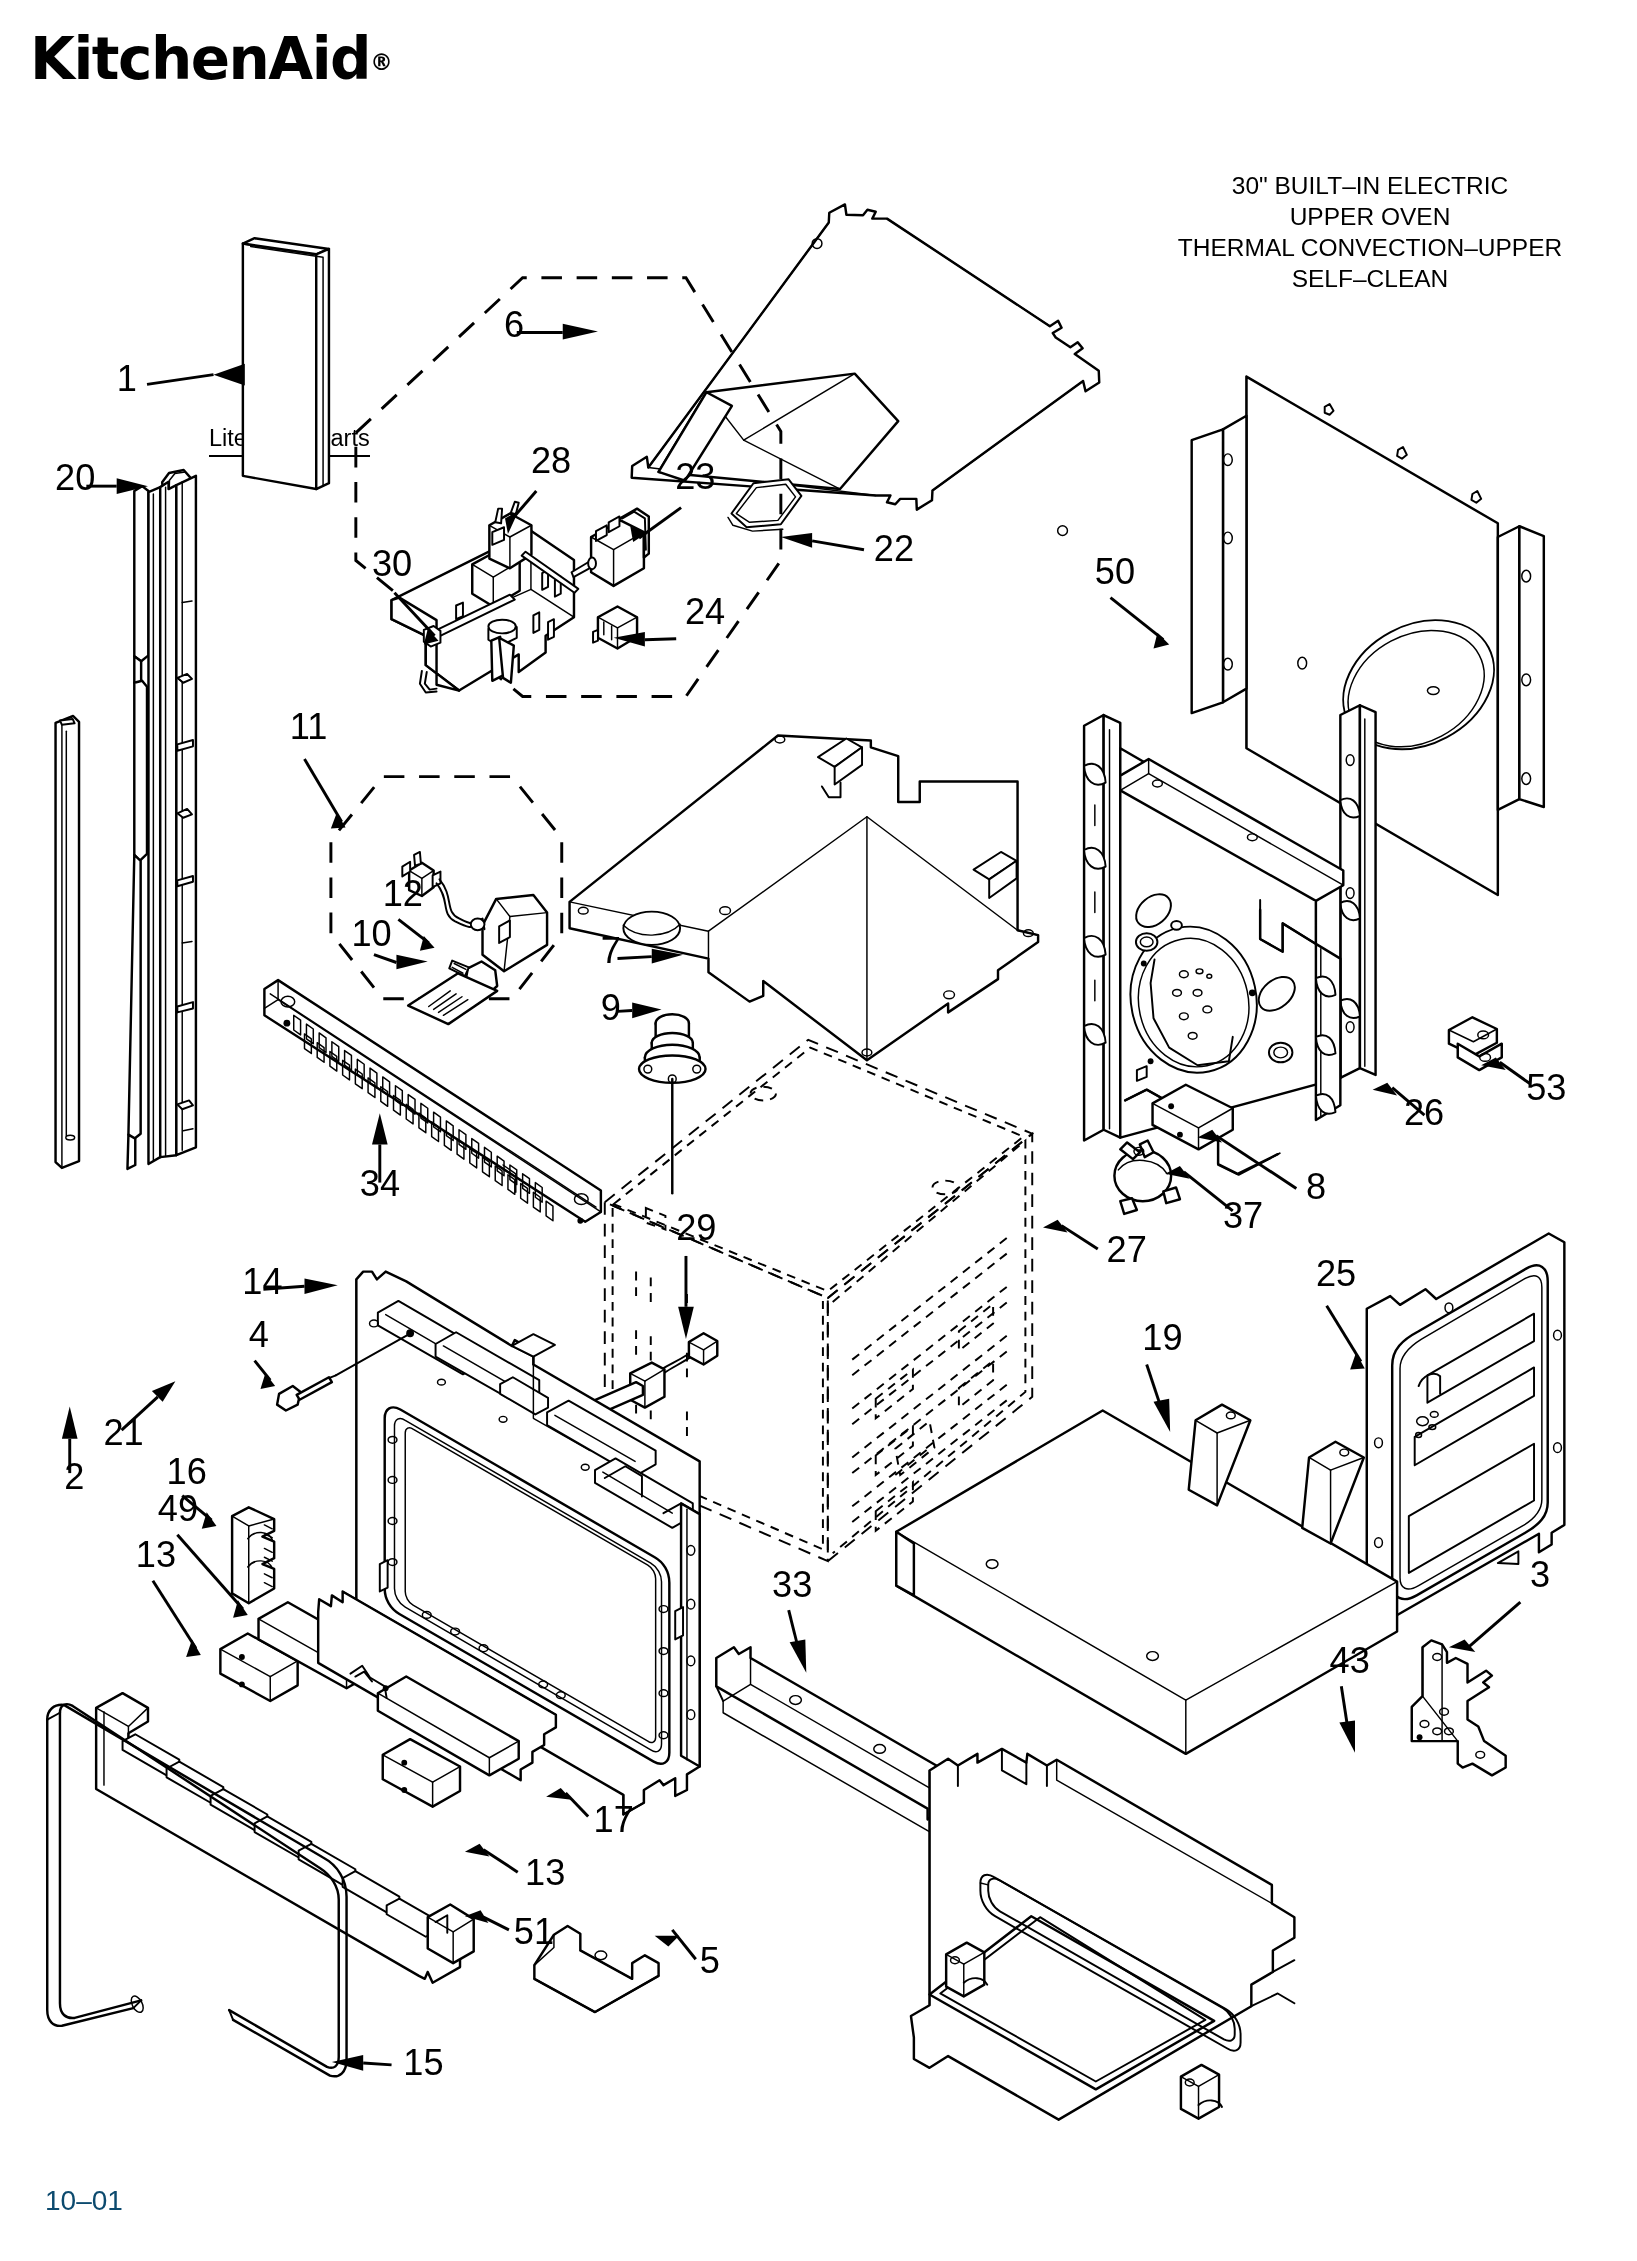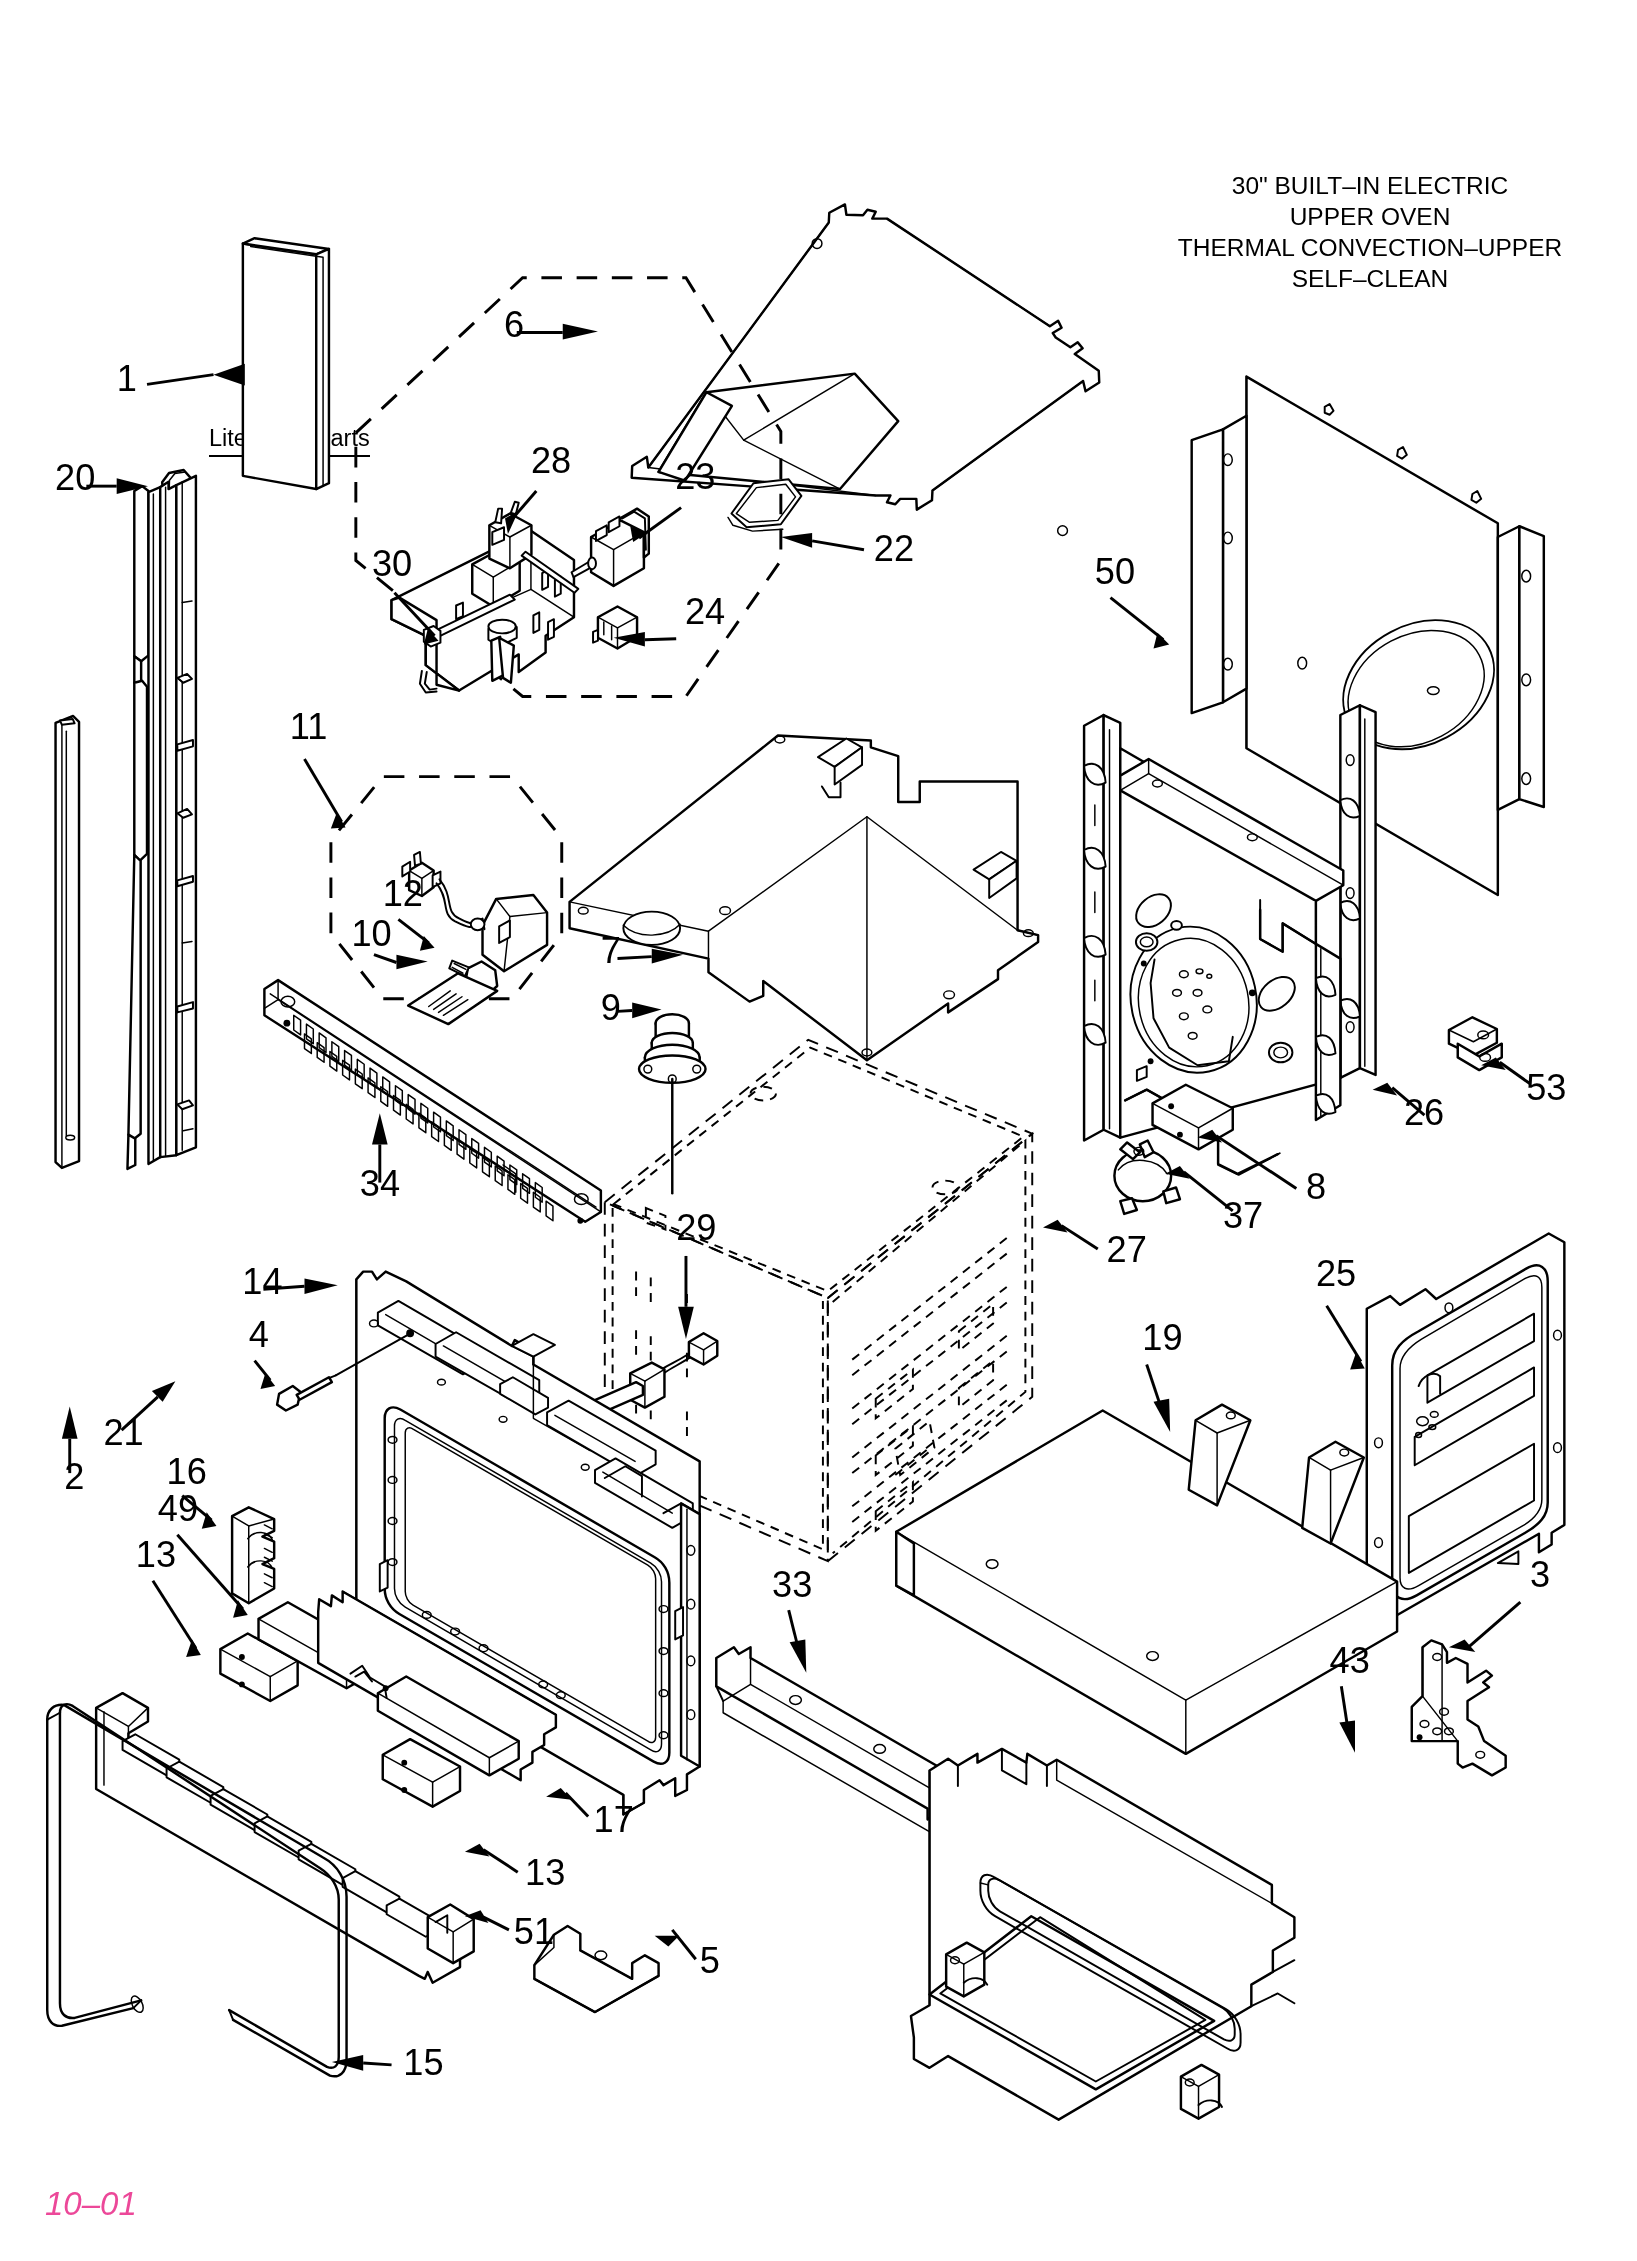--- a/index.html
+++ b/index.html
@@ -35,23 +35,22 @@
     font-family:"Liberation Sans",sans-serif;
     font-size:24.5px;
     line-height:1.26;
     color:#000;
     letter-spacing:0px;
   }
   #datecode{
     position:absolute;
     left:45px; top:2185px;
     font-family:"Liberation Sans",sans-serif;
-    font-size:33px;
-    color:#ec4899;
-    font-style:italic;
+    font-size:28px;
+    color:#0c4a6e;
   }
   #litlabel{
     position:absolute;
     left:209px; top:425px;
     font-family:"Liberation Sans",sans-serif;
     font-size:23.5px;
     color:#000;
     border-bottom:2px solid #000;
     padding-bottom:2.9px;
     white-space:nowrap;
@@ -68,20 +67,21 @@
   .lead{fill:none;stroke:#000;stroke-width:6;stroke-linecap:butt;}
   .arw{fill:#000;stroke:none;}
   .num{font-family:"Liberation Sans",sans-serif;font-size:74px;fill:#000;}
   .blk{fill:#000;stroke:none;}
 </style>
 </head>
 <body>
 
 <div id="page">
 
+  <div id="brand"><span>KitchenAid</span><span class="reg">®</span></div>
 
   <div id="title">
     <div>30" BUILT–IN ELECTRIC</div>
     <div>UPPER OVEN</div>
     <div>THERMAL CONVECTION–UPPER</div>
     <div>SELF–CLEAN</div>
   </div>
 
   <div id="litlabel">Literature Parts</div>
 

